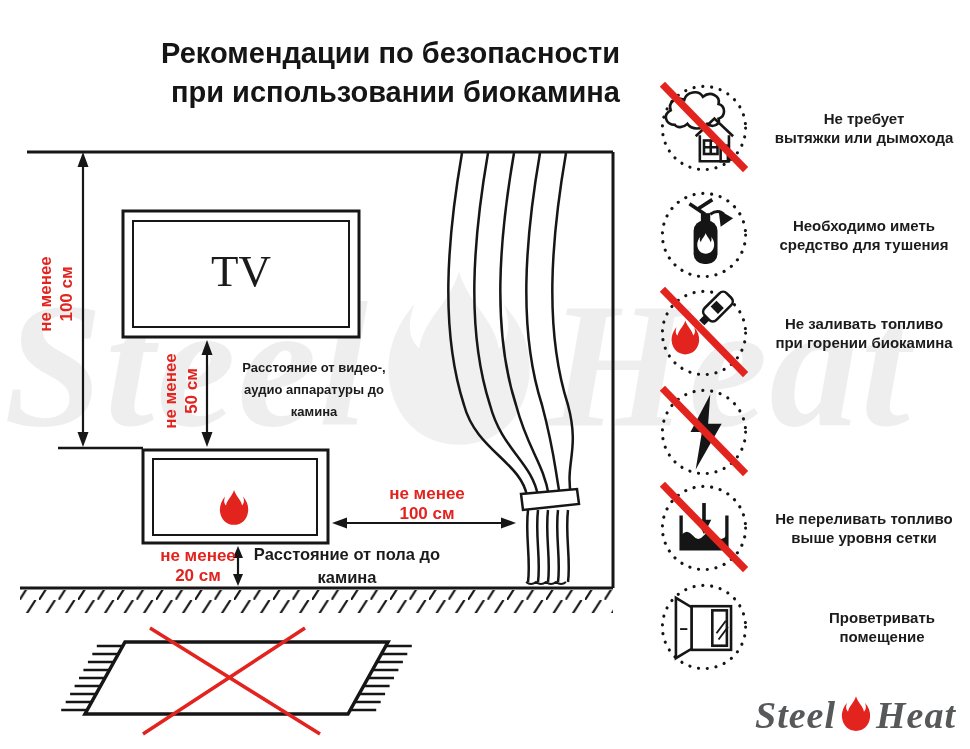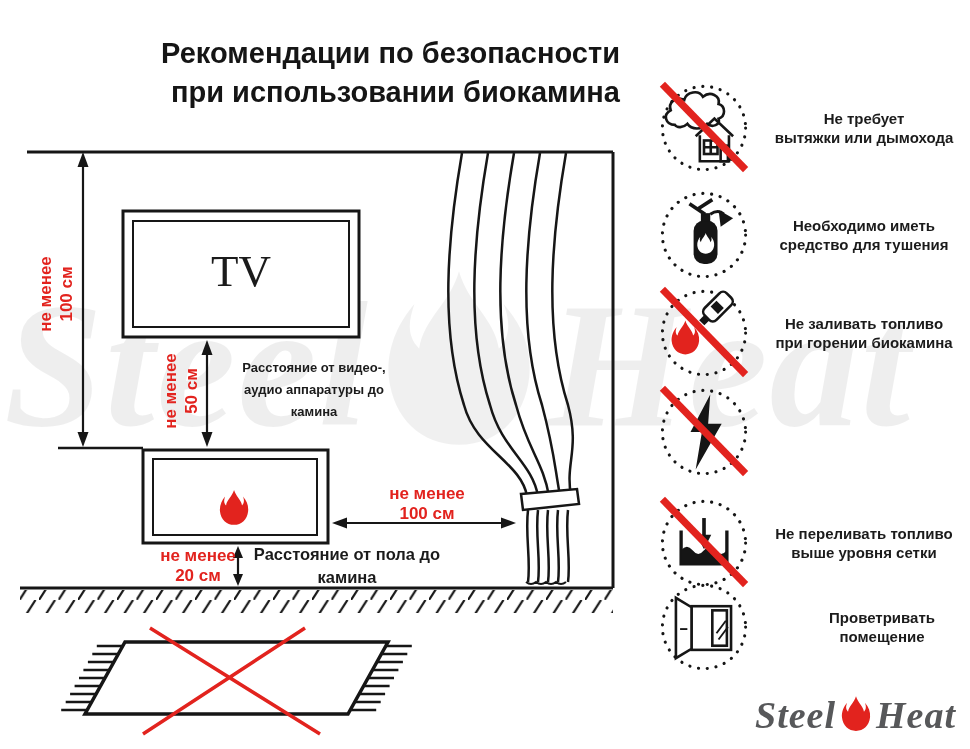--- a/index.html
+++ b/index.html
@@ -38,21 +38,21 @@
   .safety-row{
     position:absolute;left:652px;width:318px;height:104px;z-index:2;
     display:flex;align-items:center;
   }
   .safety-row svg{flex:0 0 auto;}
   .safety-text{
     flex:1 1 auto;text-align:center;font-size:15px;line-height:19.5px;font-weight:700;
     white-space:pre-line;color:#1b1b1b;padding-left:2px;
   }
   #row1{top:76px;} #row2{top:183px;} #row3{top:281px;}
-  #row4{top:380px;} #row5{top:491px;justify-content:flex-end;} #row6{top:575px;gap:36px;}
+  #row4{top:380px;} #row5{top:476px;justify-content:flex-end;} #row6{top:575px;gap:36px;}
   .logo{
     position:absolute;left:748px;top:688px;width:215px;height:54px;z-index:2;
     display:flex;align-items:center;justify-content:center;gap:5px;
   }
   .logo span{
     font-family:"Liberation Serif","DejaVu Serif",serif;font-style:italic;font-weight:700;
     font-size:38px;color:#57585a;letter-spacing:1px;
   }
 </style>
 </head>

